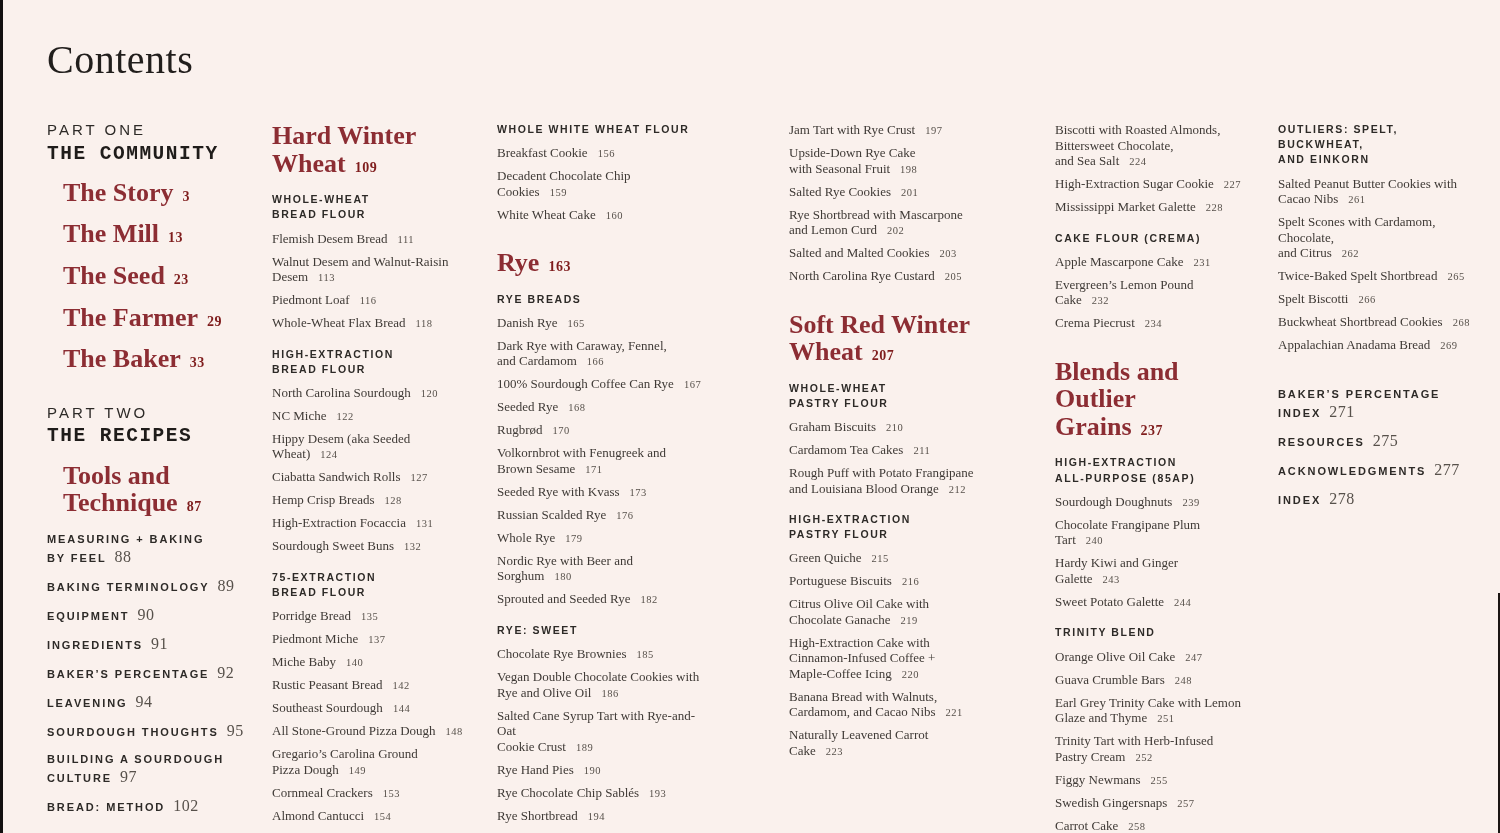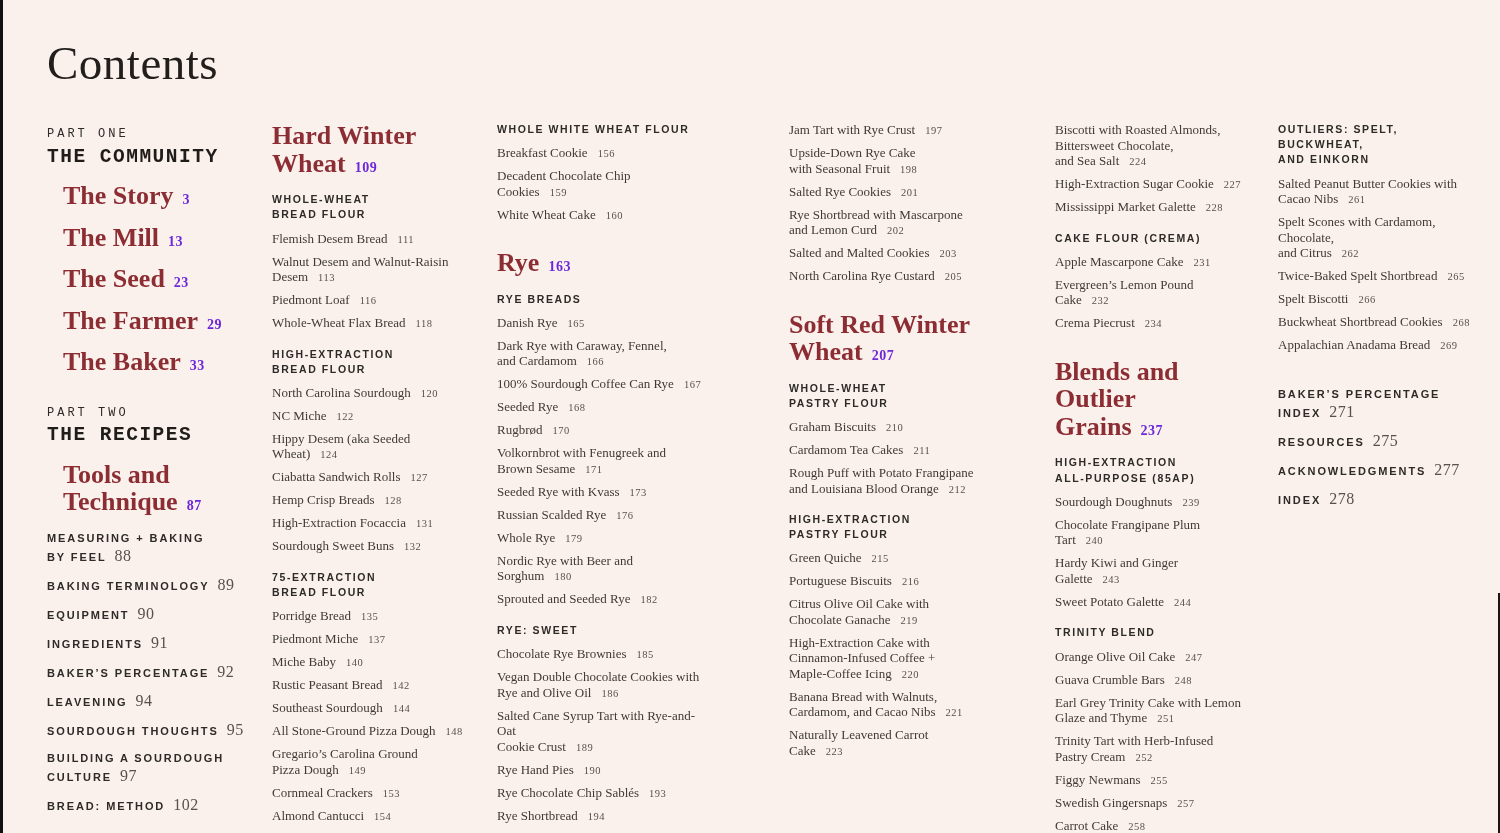--- a/index.html
+++ b/index.html
@@ -19,44 +19,44 @@
   .col-1{left:47px;top:40px;width:210px;}
   .col-2{left:272px;top:122px;width:195px;}
   .col-3{left:497px;top:122px;width:205px;}
   .col-4{left:789px;top:122px;width:195px;}
   .col-5{left:1055px;top:122px;width:190px;}
   .col-6{left:1278px;top:122px;width:200px;}
   .col > :first-child{margin-top:0;}
 
   .doc-title{
     font-family:"Liberation Serif", serif;
-    font-size:47px;font-weight:400;color:#211e1c;
+    font-size:40px;font-weight:400;color:#211e1c;
     letter-spacing:.5px;line-height:1;
     margin:8px 0 40px 0;
   }
   .part{margin:30px 0 13px 0;}
   .part .kicker{
-    font-family:Liberation Mono, monospace;
-    font-size:12px;font-weight:500;letter-spacing:3px;
+    font-family:Liberation Sans, sans-serif;
+    font-size:15px;font-weight:500;letter-spacing:3px;
     color:#2d2a27;line-height:1.3;
   }
   .part .part-title{
     font-family:Liberation Mono, monospace;
     font-size:19.5px;font-weight:700;letter-spacing:1.5px;
     color:#1f1c1a;line-height:1.2;margin-top:3px;
   }
   .chapter{
     font-family:"Liberation Serif", serif;
     font-size:26px;font-weight:700;color:#8c2d33;
     line-height:1.06;margin:26px 0 12px 0;
   }
   .col-1 .chapter{margin:10px 0 14px 16px;}
   .chapter .t{white-space:pre-line;}
   .chapter .pg{
-    font-size:14px;color:#6d28d9;margin-left:9px;letter-spacing:.5px;
+    font-size:14px;color:#7f1d1d;margin-left:9px;letter-spacing:.5px;
   }
   .section{
     font-family:"Liberation Sans", sans-serif;
     font-size:10.5px;font-weight:700;letter-spacing:1.6px;
     color:#2d2a27;line-height:1.45;
     margin:15px 0 8px 0;white-space:pre-line;
   }
   .item{
     font-size:13px;line-height:15.5px;color:#3f3a36;
     margin:0 0 6.5px 0;

